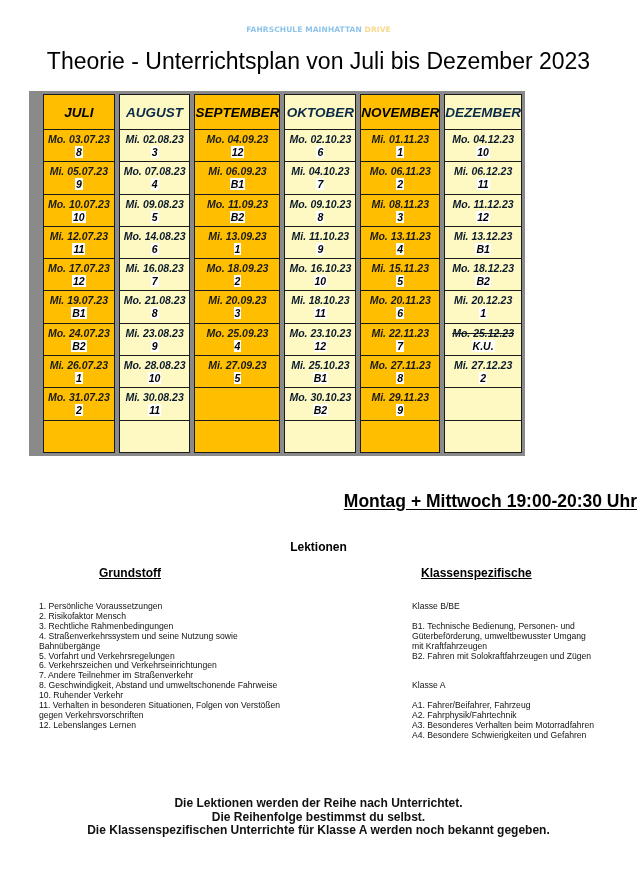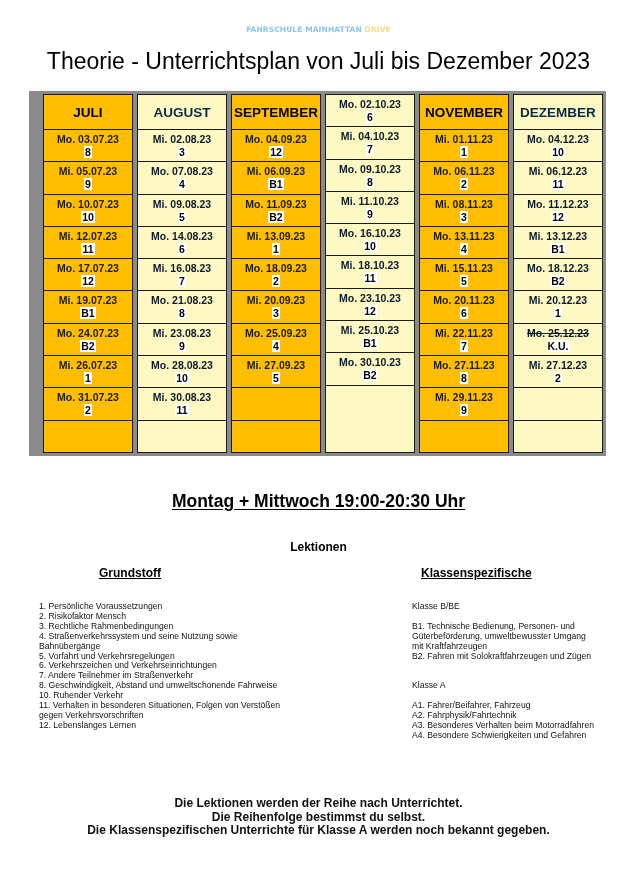--- a/index.html
+++ b/index.html
@@ -13,23 +13,23 @@
     .brand .b1 { color: #8fc4ea; }
     .brand .b2 { color: #f8d98a; }
 
     .main-title {
       position: absolute; top: 48px; left: 0; width: 637px; text-align: center;
       font-size: 23px; text-decoration-thickness: 1.5px;
       text-underline-offset: 3px; color: #000;
     }
 
     .table-wrap {
-      position: absolute; left: 29px; top: 91px; width: 577px; height: 365px;
+      position: absolute; left: 29px; top: 91px; width: 496px; height: 365px;
       background: #8a8a8a; padding: 3px 3px 3px 14px;
-      display: flex; gap: 4px;
+      display: flex; gap: 4px; font-style: italic;
     }
     .col {
       flex: 1; display: flex; flex-direction: column;
       border: 1.5px solid #1a1a1a;
     }
     .col.orange { background: #ffbf00; }
     .col.blue { background: #fef9c3; }
     .col-head {
       height: 35px; display: flex; align-items: center; justify-content: center;
       font-weight: bold; font-size: 13.5px; border-bottom: 1.5px solid #1a1a1a;
@@ -44,21 +44,21 @@
     .cell .date { font-weight: bold; font-size: 10.5px; line-height: 12px; color: #1a1a1a; }
     .col.blue .cell .date { color: #0a1a2a; }
     .cell .date.strike { text-decoration: line-through; }
     .cell .lesson {
       font-weight: bold; font-size: 10.5px; line-height: 12px; margin-top: 1px;
       background: #fff; padding: 0 1px; color: #000;
     }
     .cell .lesson:empty { display: none; }
 
     .time-title {
-      position: absolute; top: 491px; left: 0; width: 637px; text-align: center;
+      position: absolute; top: 491px; left: 0; width: 637px; text-align: right;
       font-weight: bold; font-size: 17.5px; text-decoration: underline; text-underline-offset: 2px;
     }
     .lek-title {
       position: absolute; top: 540px; left: 0; width: 637px; text-align: center;
       font-weight: bold; font-size: 12px; 
     }
     .sub-left {
       position: absolute; top: 566px; left: 99px;
       font-weight: bold; font-size: 12px; text-decoration: underline;
     }
@@ -213,20 +213,21 @@
         <span class="lesson">5</span>
       </div>
       <div class="cell">
         <div class="date"></div>
       </div>
       <div class="cell">
         <div class="date"></div>
       </div>
     </div>
     <div class="col blue">
+      <div class="col-head">OKTOBER</div>
       <div class="cell">
         <div class="date">Mo. 02.10.23</div>
         <span class="lesson">6</span>
       </div>
       <div class="cell">
         <div class="date">Mi. 04.10.23</div>
         <span class="lesson">7</span>
       </div>
       <div class="cell">
         <div class="date">Mo. 09.10.23</div>

